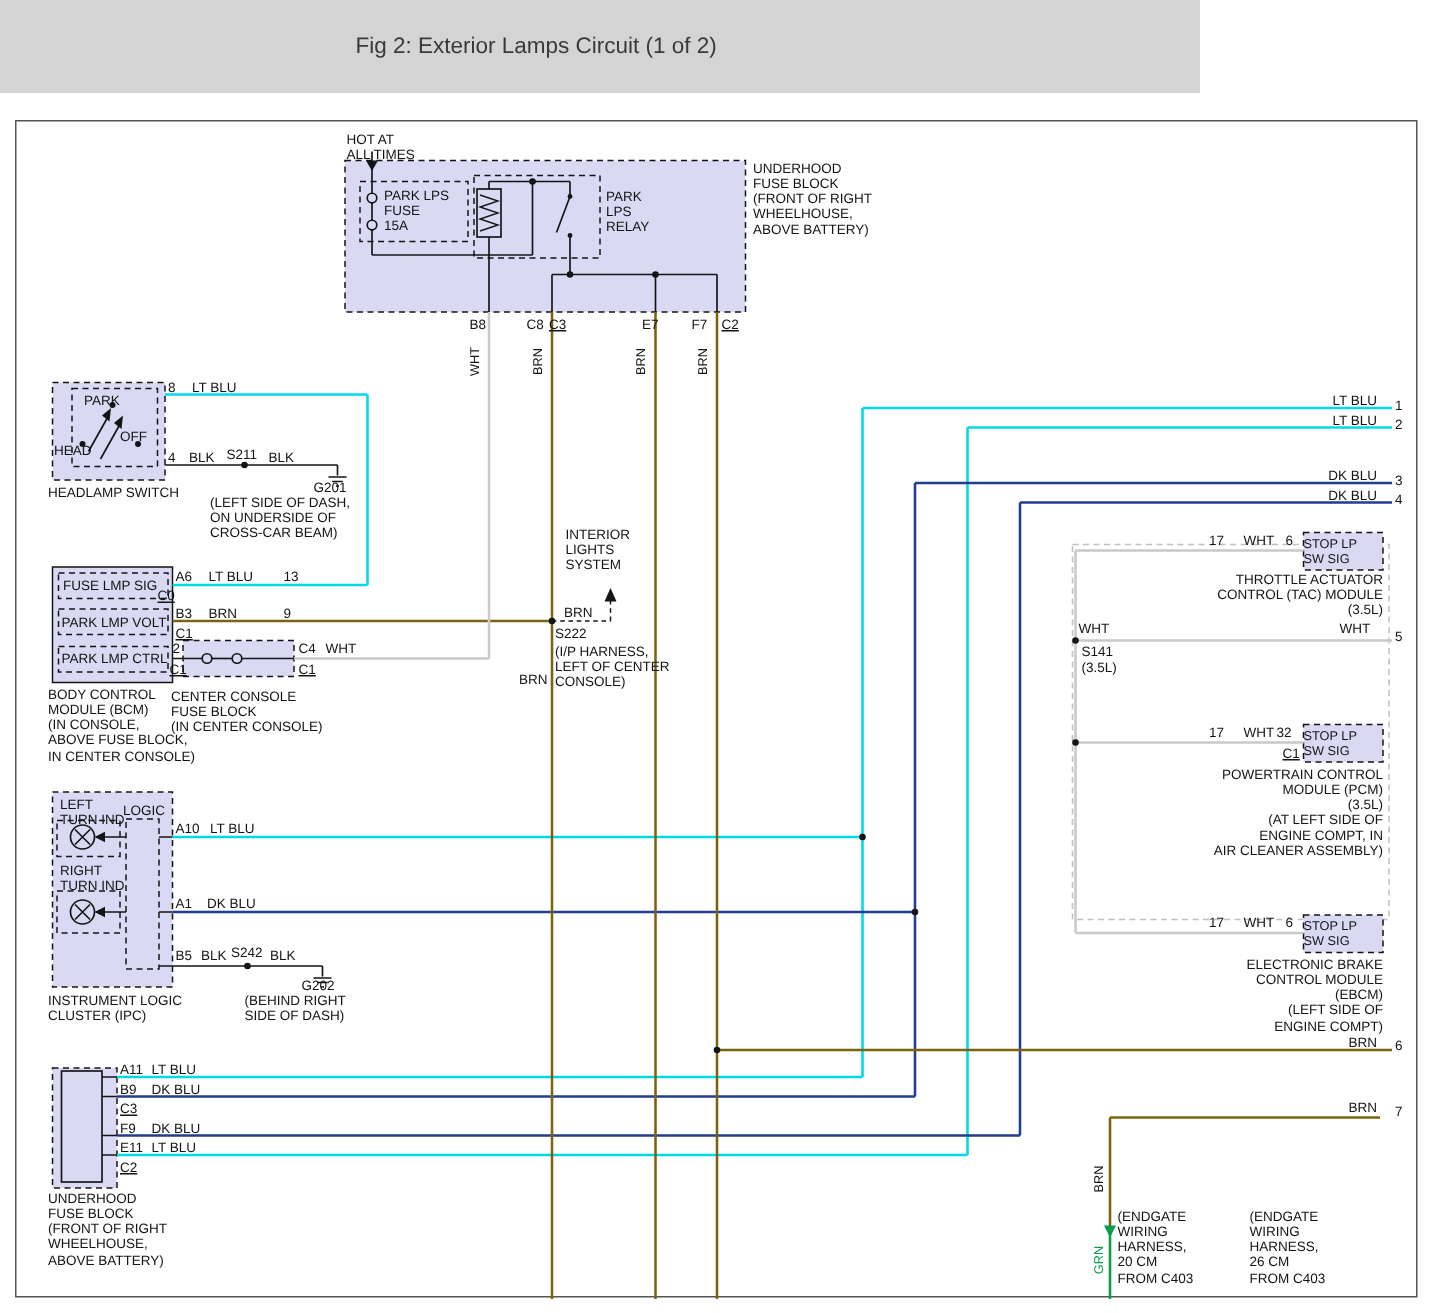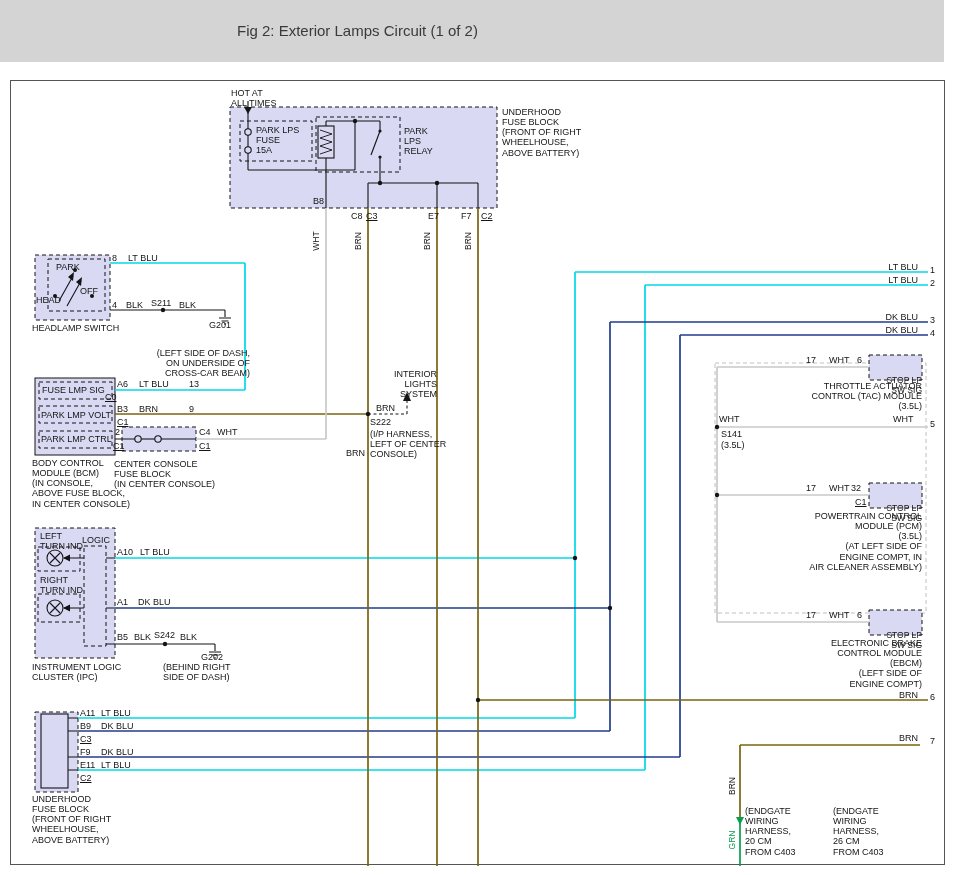--- a/index.html
+++ b/index.html
@@ -1,27 +1,27 @@
 <!DOCTYPE html>
 <html><head>
 <meta charset="utf-8">
 <style>
   html,body{margin:0;padding:0;background:#fff;}
   body{width:958px;height:875px;position:relative;overflow:hidden;
        font-family:"Liberation Sans",sans-serif;color:#141414;}
-  .hdr{position:absolute;left:0;top:0;width:944px;height:62px;background:#d4d4d4;}
+  .hdr{position:absolute;left:0;top:0;width:800px;height:62px;background:#d4d4d4;}
   .hdr-title{position:absolute;left:237px;top:22px;font-size:15px;color:#3a3a3a;}
   .frame{position:absolute;left:10px;top:80px;width:935px;height:785px;
          border:1px solid #555;background:#fff;box-sizing:border-box;}
   svg.wires{position:absolute;left:0;top:0;z-index:2;pointer-events:none;}
   .lbl{position:absolute;z-index:3;font-size:9px;line-height:1.13;white-space:pre-line;}
   .s8{font-size:8.5px;}
   .u{text-decoration:underline;}
   .ra{text-align:right;}
-  .ctr{text-align:right;margin-top:18px;}
+  .ctr{text-align:left;}
   .vert{transform:translate(-50%,-50%) rotate(-90deg);white-space:nowrap;}
   .grn-txt{color:#089e4a;}
   
   .k{stroke:#141414;stroke-width:1.1;fill:none;}
   .kz{stroke:#141414;stroke-width:.9;fill:none;}
   .kd{stroke:#141414;stroke-width:1;fill:none;stroke-dasharray:3 2.5;}
   .wire{stroke-width:1.7;fill:none;}
   .c{stroke:#00d9e8;}
   .b{stroke:#223c8f;}
   .n{stroke:#7a6410;}
@@ -171,21 +171,21 @@
 FUSE
 15A</div>
 <div class="lbl" style="left:404px;top:126px">PARK
 LPS
 RELAY</div>
 <div class="lbl" style="left:502px;top:107px">UNDERHOOD
 FUSE BLOCK
 (FRONT OF RIGHT
 WHEELHOUSE,
 ABOVE BATTERY)</div>
-<div class="lbl" style="left:313px;top:196px">B8</div>
+<div class="lbl" style="left:313px;top:211px">B8</div>
 <div class="lbl" style="left:351px;top:211px">C8</div>
 <div class="lbl u" style="left:366px;top:211px">C3</div>
 <div class="lbl" style="left:428px;top:211px">E7</div>
 <div class="lbl" style="left:461px;top:211px">F7</div>
 <div class="lbl u" style="left:481px;top:211px">C2</div>
 <div class="lbl s8 vert" style="left:317px;top:241px">WHT</div>
 <div class="lbl s8 vert" style="left:359px;top:241px">BRN</div>
 <div class="lbl s8 vert" style="left:428px;top:241px">BRN</div>
 <div class="lbl s8 vert" style="left:469px;top:241px">BRN</div>
 

